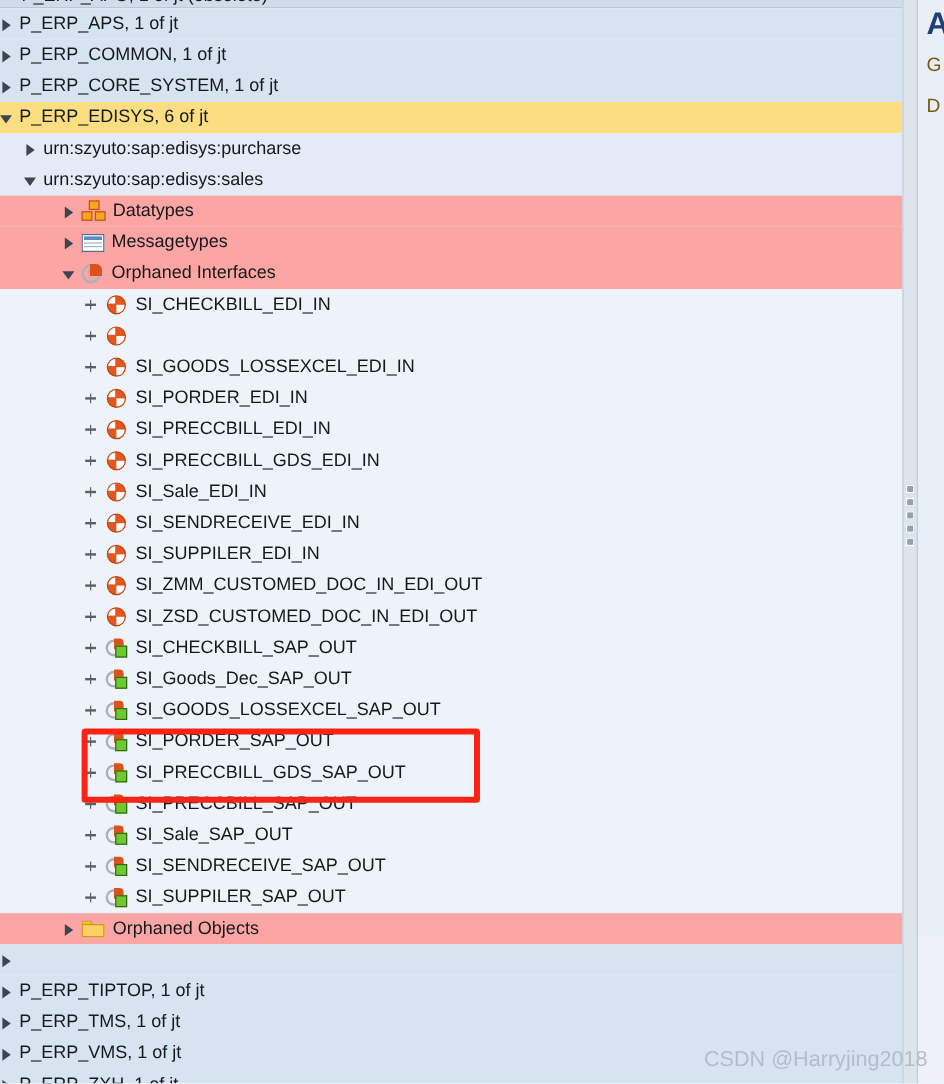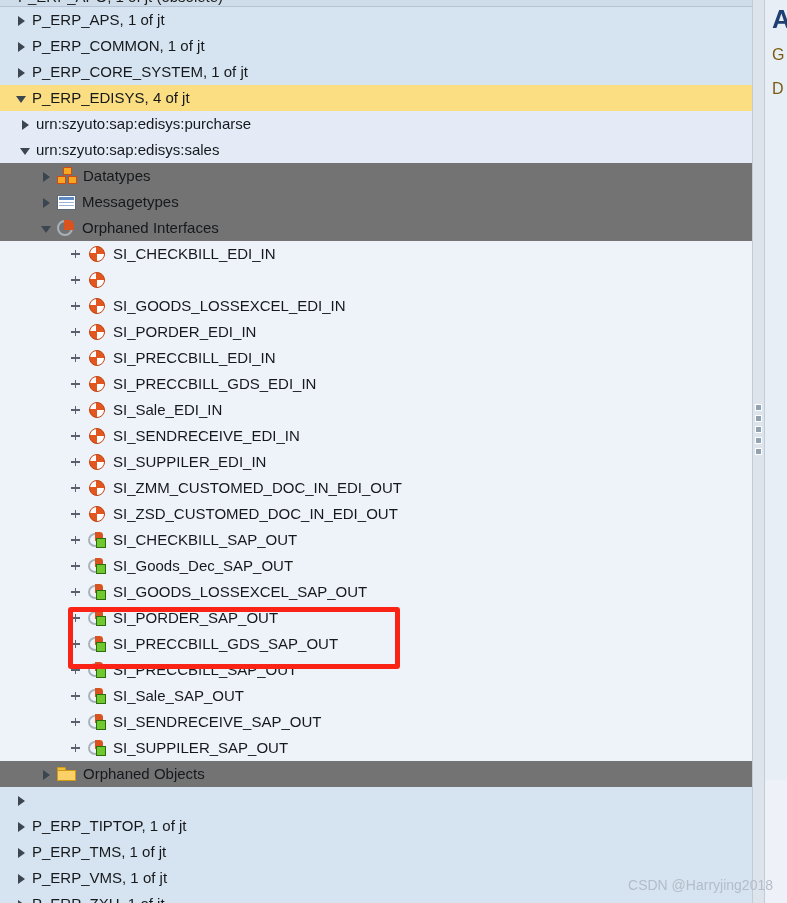--- a/index.html
+++ b/index.html
@@ -59,23 +59,23 @@
     position: relative;
     height: 26px;
     line-height: 26px;
     white-space: nowrap;
     font-size: 15px;
     color: #16191c;
     box-sizing: border-box;
     display: flex;
     align-items: center;
   }
-  .row.lvl0 { background: #d6e3f0; padding-left: 16px; }
+  .row.lvl0 { background: #d6e3f0; }
   .row.lvl1 { background: #e4ebf6; padding-left: 20px; }
-  .row.lvl2 { background: #737373; padding-left: 41px; }
+  .row.lvl2 { background: #fca5a5; padding-left: 52px; }
   .row.lvl3 { background: #eef3fa; padding-left: 70px; }
   .row.selected { background: #fbdd82; }
 
   
   .tri {
     width: 11px;
     height: 11px;
     margin-right: 5px;
     flex: 0 0 auto;
     position: relative;
@@ -296,21 +296,21 @@
     font-size: 16px;
     color: #7a5a10;
     white-space: nowrap;
   }
 
   
   #watermark {
     position: absolute;
     right: 14px;
     bottom: 10px;
-    font-size: 14px;
+    font-size: 18px;
     color: #b3bdc9;
     white-space: nowrap;
     z-index: 50;
   }
 </style>
 </head>
 <body>
 
 <div id="app">
 
@@ -327,21 +327,21 @@
         <div class="row lvl0">
           <span class="tri"></span>
           <span class="label">P_ERP_COMMON, 1 of jt</span>
         </div>
         <div class="row lvl0">
           <span class="tri"></span>
           <span class="label">P_ERP_CORE_SYSTEM, 1 of jt</span>
         </div>
         <div class="row lvl0 selected">
           <span class="tri open"></span>
-          <span class="label">P_ERP_EDISYS, 4 of jt</span>
+          <span class="label">P_ERP_EDISYS, 6 of jt</span>
         </div>
         <div class="row lvl1">
           <span class="tri"></span>
           <span class="label">urn:szyuto:sap:edisys:purcharse</span>
         </div>
         <div class="row lvl1">
           <span class="tri open"></span>
           <span class="label">urn:szyuto:sap:edisys:sales</span>
         </div>
         <div class="row lvl2">

